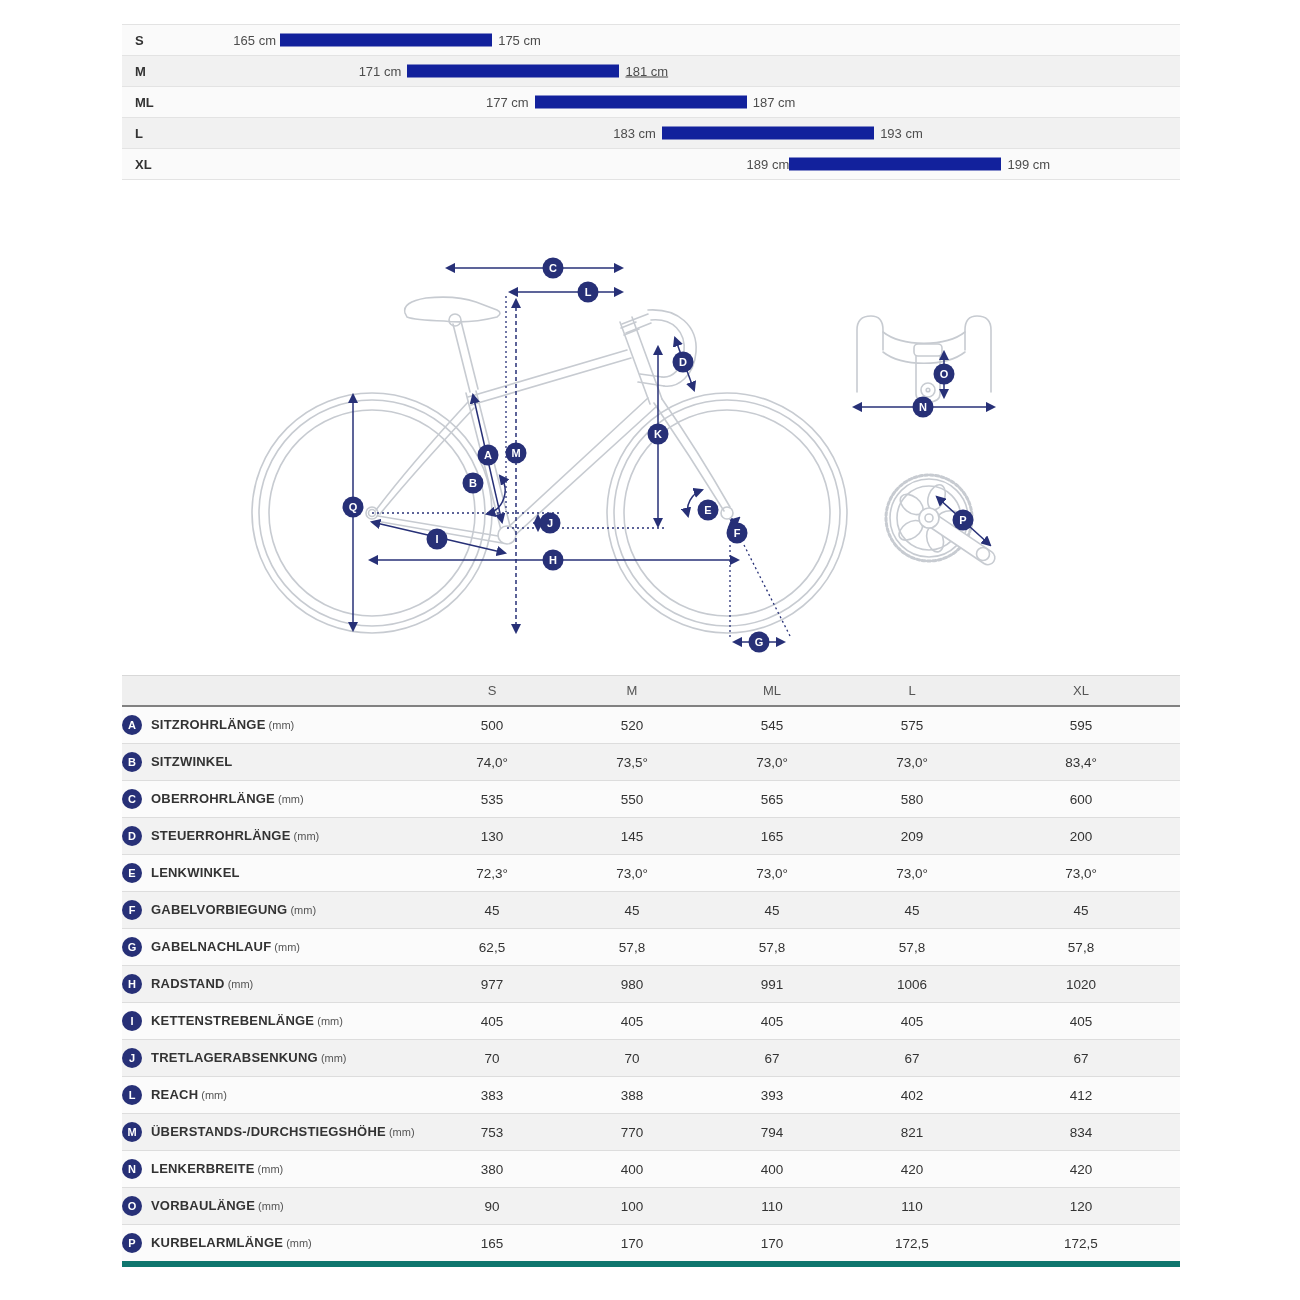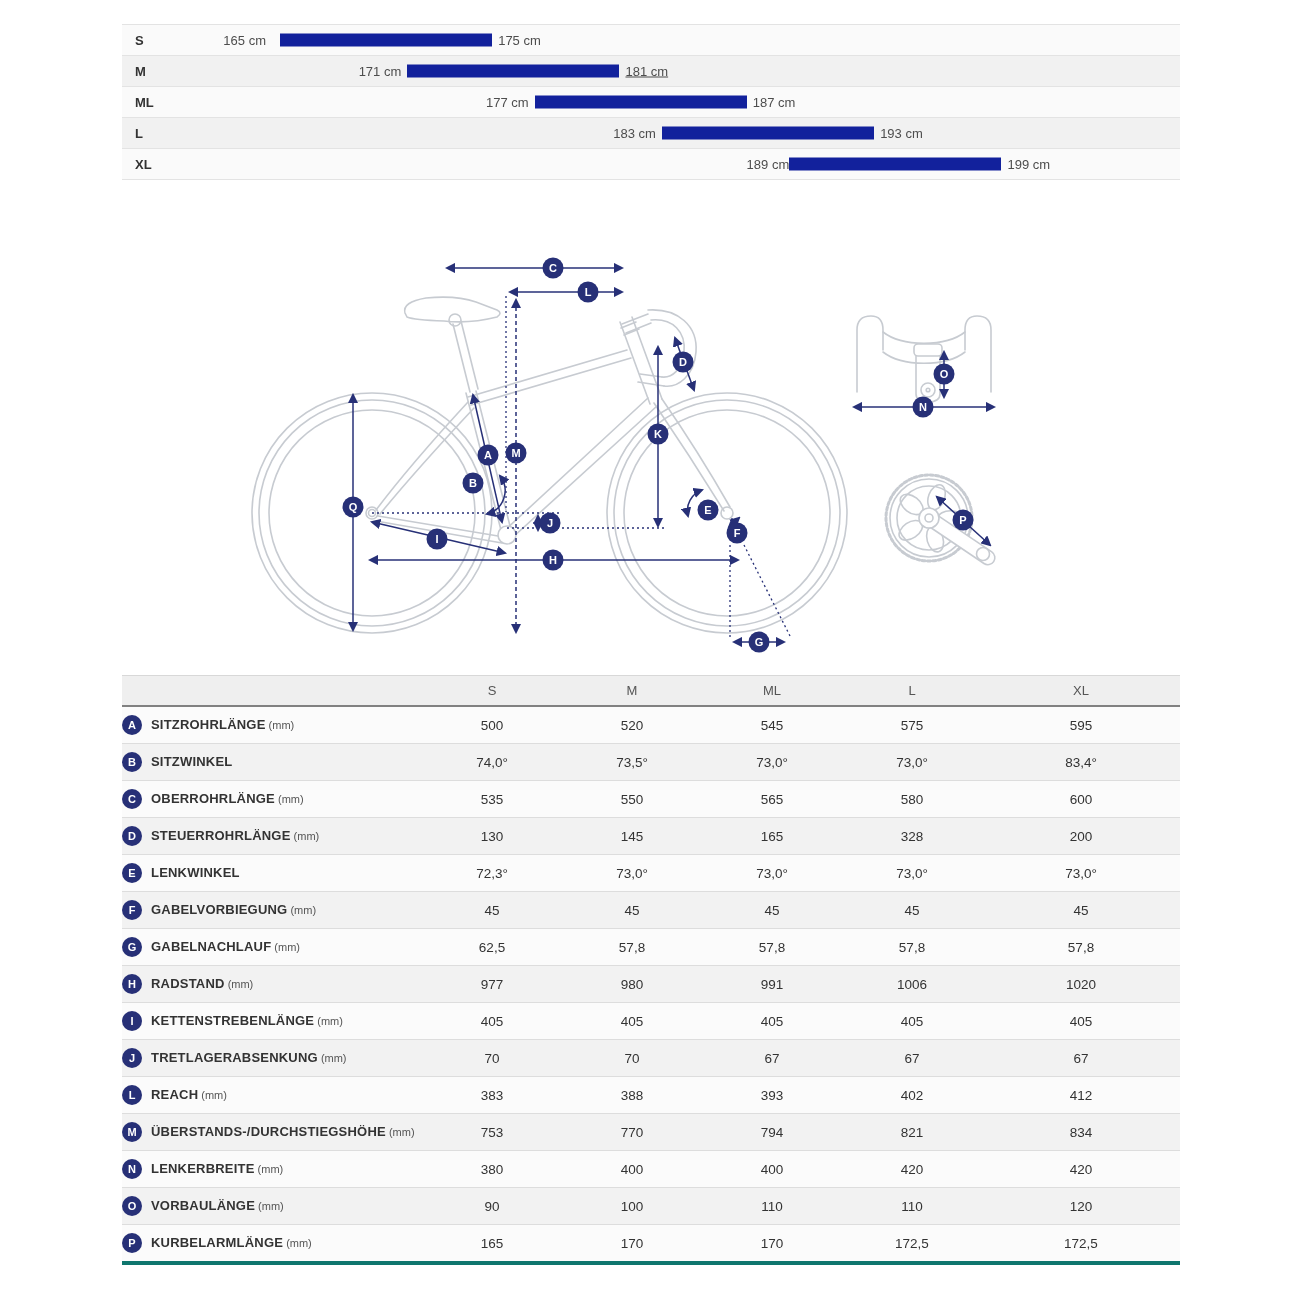--- a/index.html
+++ b/index.html
@@ -42,38 +42,38 @@
   .geo-wrap{position:absolute;left:122px;top:675px;width:1058px;}
   table.geo{width:100%;border-collapse:collapse;font-size:13.5px;color:#333;}
   table.geo thead th{
     background:#efefef;font-weight:400;color:#555;padding:7px 0;
     border-top:1px solid #d8d8d8;border-bottom:2px solid #818181;text-align:center;font-size:13px;
   }
   table.geo tbody td{border-top:1px solid #ddd;padding:8px 0;text-align:center;vertical-align:middle;}
   table.geo tbody tr:first-child td{border-top:none;}
   table.geo tbody tr:nth-child(odd){background:#fbfbfb;}
   table.geo tbody tr:nth-child(even){background:#f2f2f2;}
-  table.geo tbody tr:last-child td{border-bottom:4px solid #0f766e;}
+  table.geo tbody tr:last-child td{border-bottom:6px solid #0f766e;}
   td.lbl{text-align:left !important;padding-left:10px;padding-right:16px;}
   .lbl .name{font-weight:700;font-size:13px;letter-spacing:.2px;}
   .lbl .unit{font-size:11px;color:#555;text-align:right;}
   .tbadge{
     display:inline-block;width:20px;height:20px;border-radius:50%;
     background:var(--navy);color:#fff;font-weight:700;font-size:11px;
     line-height:20px;text-align:center;margin-right:9px;vertical-align:middle;
   }
 </style>
 </head>
 <body>
 
 <div class="size-chart">
     <div class="size-row odd">
       <span class="sz">S</span>
       <span class="bar" style="left: 14.93%; width: 20.057%;"></span>
-      <span class="minl" style="right: 85.07%; margin-right: 14px;">165 cm</span>
+      <span class="minl" style="right: 85.07%; margin-right: 4px;">165 cm</span>
       <span class="maxl" style="left: 34.987%; margin-left: 6px;">175 cm</span>
     </div>
     <div class="size-row even">
       <span class="sz">M</span>
       <span class="bar" style="left: 26.9642%; width: 20.057%;"></span>
       <span class="minl" style="right: 73.0358%; margin-right: 6px;">171 cm</span>
       <span class="maxl" style="left: 47.0212%; margin-left: 6px; text-decoration: underline;">181 cm</span>
     </div>
     <div class="size-row odd">
       <span class="sz">ML</span>
@@ -321,21 +321,21 @@
           <td>550</td>
           <td>565</td>
           <td>580</td>
           <td>600</td>
         </tr>
         <tr>
           <td class="lbl"><span class="tbadge">D</span><span class="name">STEUERROHRLÄNGE</span><span class="unit"> (mm)</span></td>
           <td>130</td>
           <td>145</td>
           <td>165</td>
-          <td>328</td>
+          <td>209</td>
           <td>200</td>
         </tr>
         <tr>
           <td class="lbl"><span class="tbadge">E</span><span class="name">LENKWINKEL</span></td>
           <td>72,3°</td>
           <td>73,0°</td>
           <td>73,0°</td>
           <td>73,0°</td>
           <td>73,0°</td>
         </tr>

